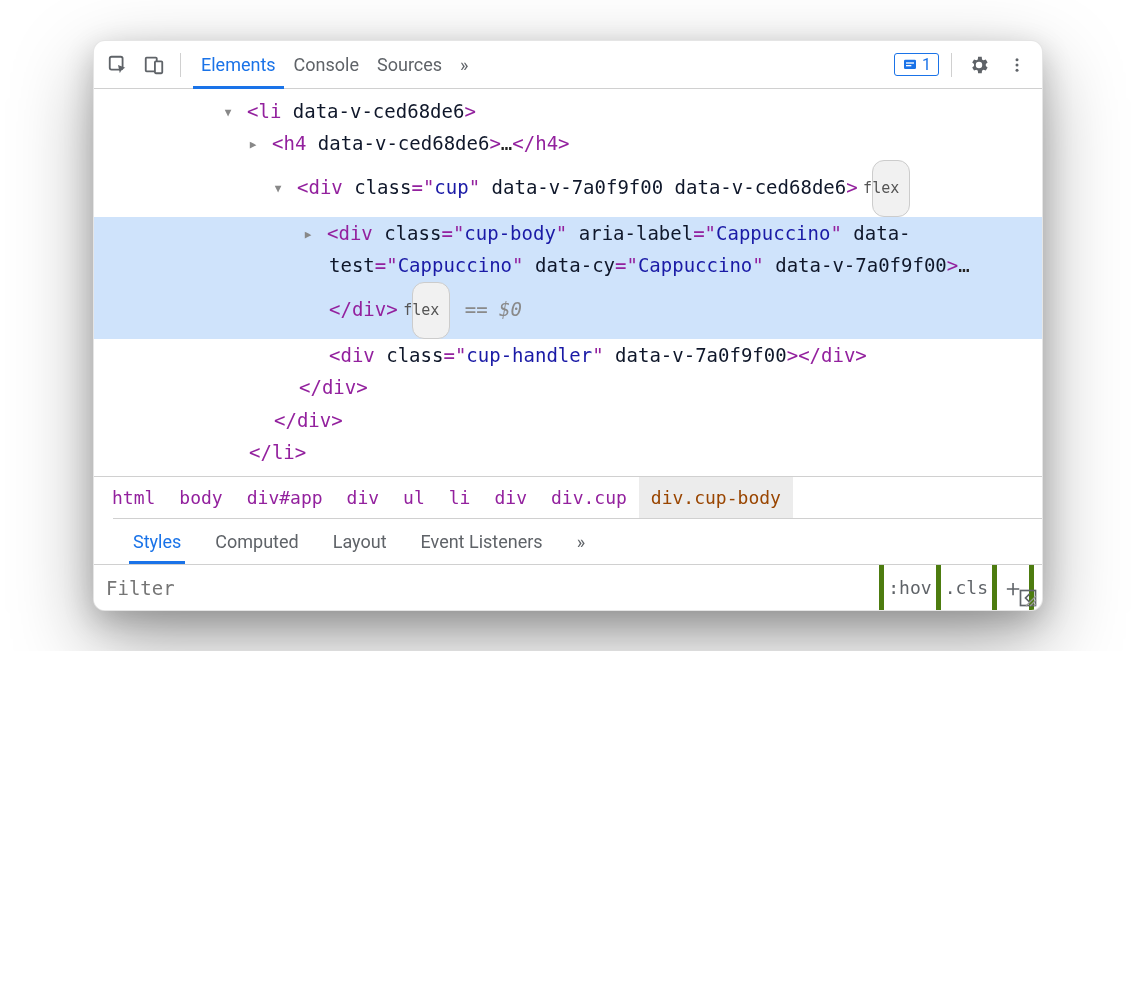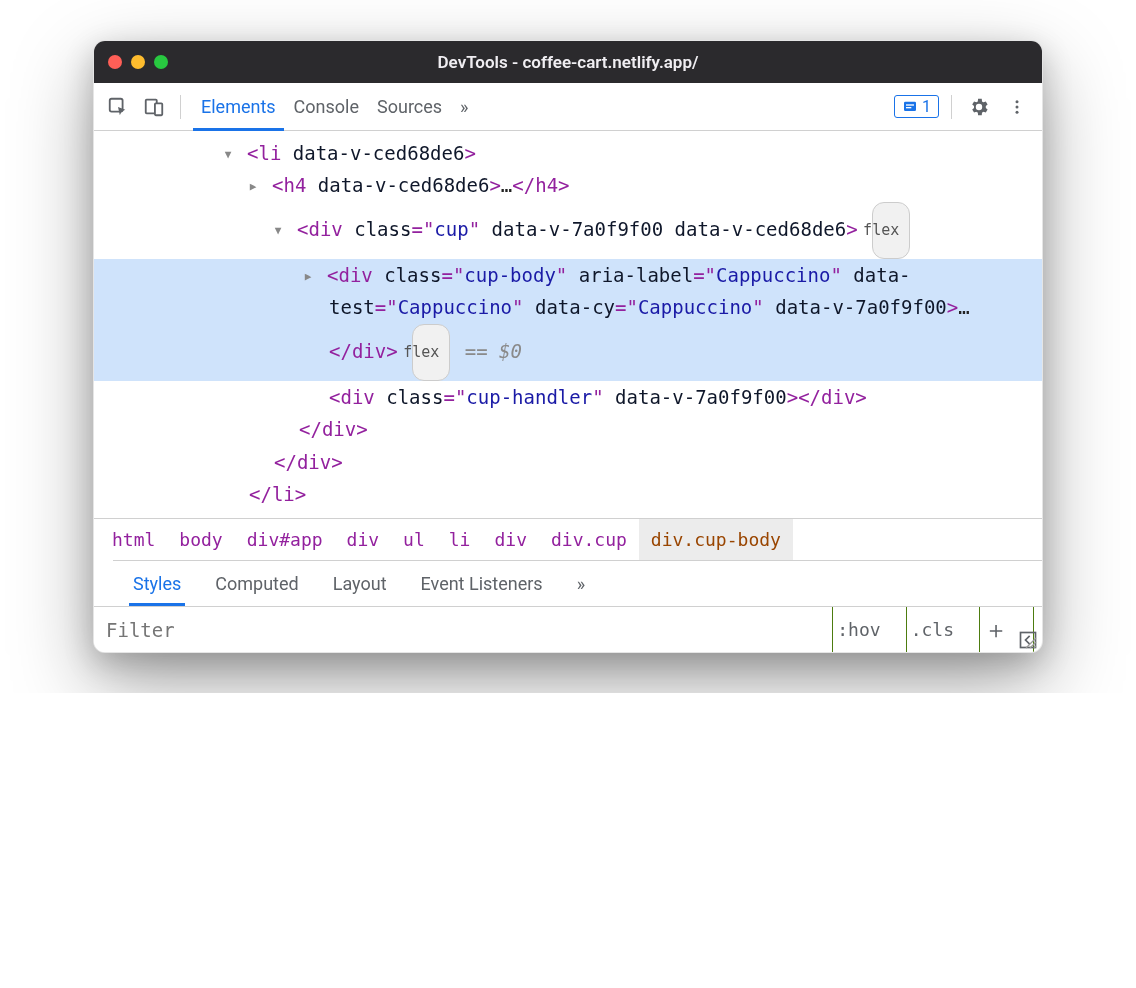--- a/index.html
+++ b/index.html
@@ -106,37 +106,29 @@
   .subtab.active::after { content:""; position:absolute; left:10px; right:10px; bottom:0; height:3px; background:#1a73e8;}
   .filterbar {
     border-top:1px solid #d0d0d0;
     display:flex; align-items:center; height:46px;
     font-family: ui-monospace,"SF Mono",Menlo,Consolas,monospace;
   }
   .filter-input {
     flex:1; border:none; outline:none; font-size:19px; padding:0 12px;
     color:#5f6368; font-family:inherit; height:100%;
   }
-  .fbtn { padding:0 4px; color:#5f6368; font-size:18px; display:flex; align-items:center; height:100%; border-left:1px solid #4d7c0f; cursor:pointer;}
-  .resize-corner { position:relative;gap:21px; }
+  .fbtn { padding:0 4px; color:#5f6368; font-size:18px; display:flex; align-items:center; height:100%; border-left:5px solid #4d7c0f; cursor:pointer;}
+  .resize-corner { position:relative; }
   .resize-corner svg { position:absolute; right:4px; bottom:2px; }
 </style>
 </head>
 <body>
 
 <div class="window">
 
-  <div class="titlebar">
-    <div class="traffic">
-      <div class="tl red"></div>
-      <div class="tl yellow"></div>
-      <div class="tl green"></div>
-    </div>
-    <div class="title">DevTools - coffee-cart.netlify.app/</div>
-  </div>
 
   <div class="toolbar">
     <div class="tb-icon">
       <svg width="22" height="22" viewBox="0 0 24 24" fill="none" stroke="#5f6368" stroke-width="2">
         <rect x="3" y="3" width="14" height="14" rx="2"></rect>
         <path d="M12 12 L20 15 L16 17 L14 21 Z" fill="#5f6368" stroke="none"></path>
       </svg>
     </div>
     <div class="tb-icon">
       <svg width="22" height="22" viewBox="0 0 24 24" fill="none" stroke="#5f6368" stroke-width="2">

